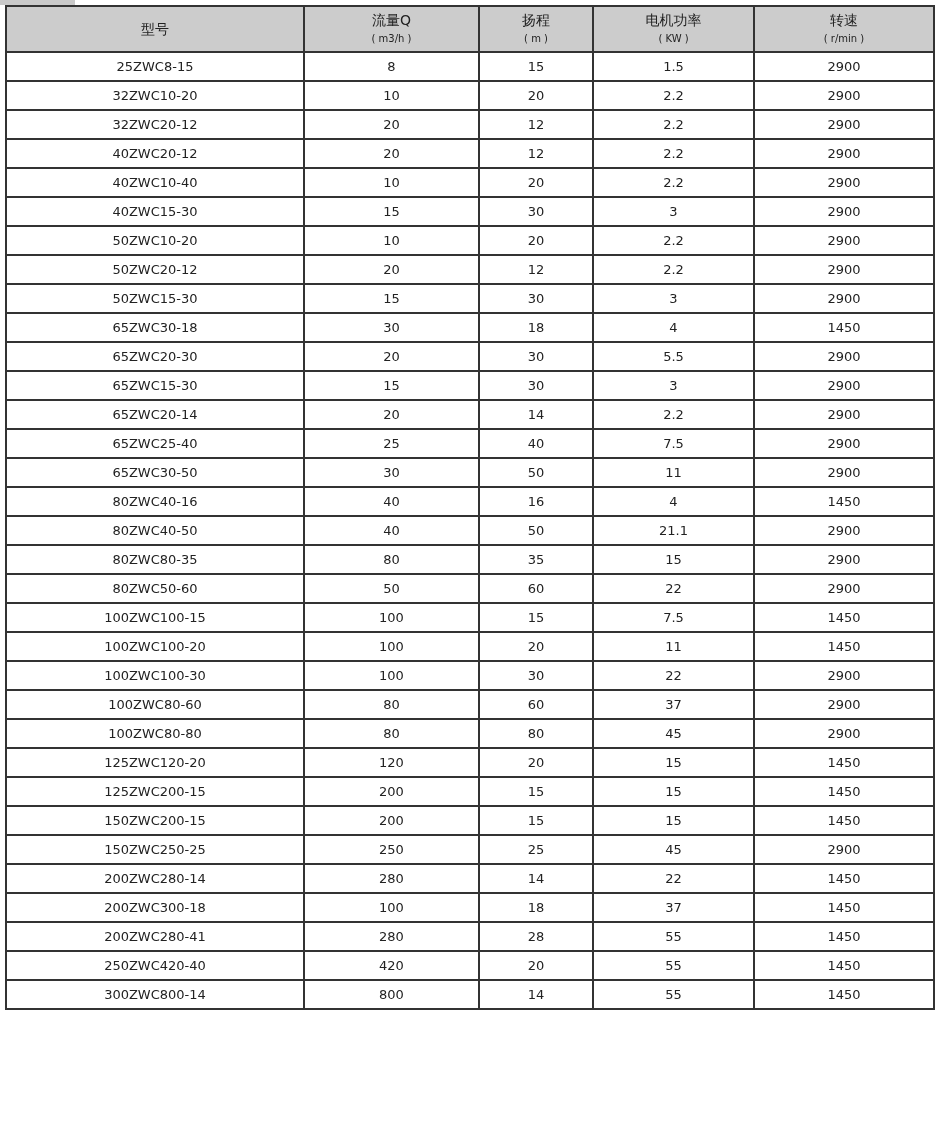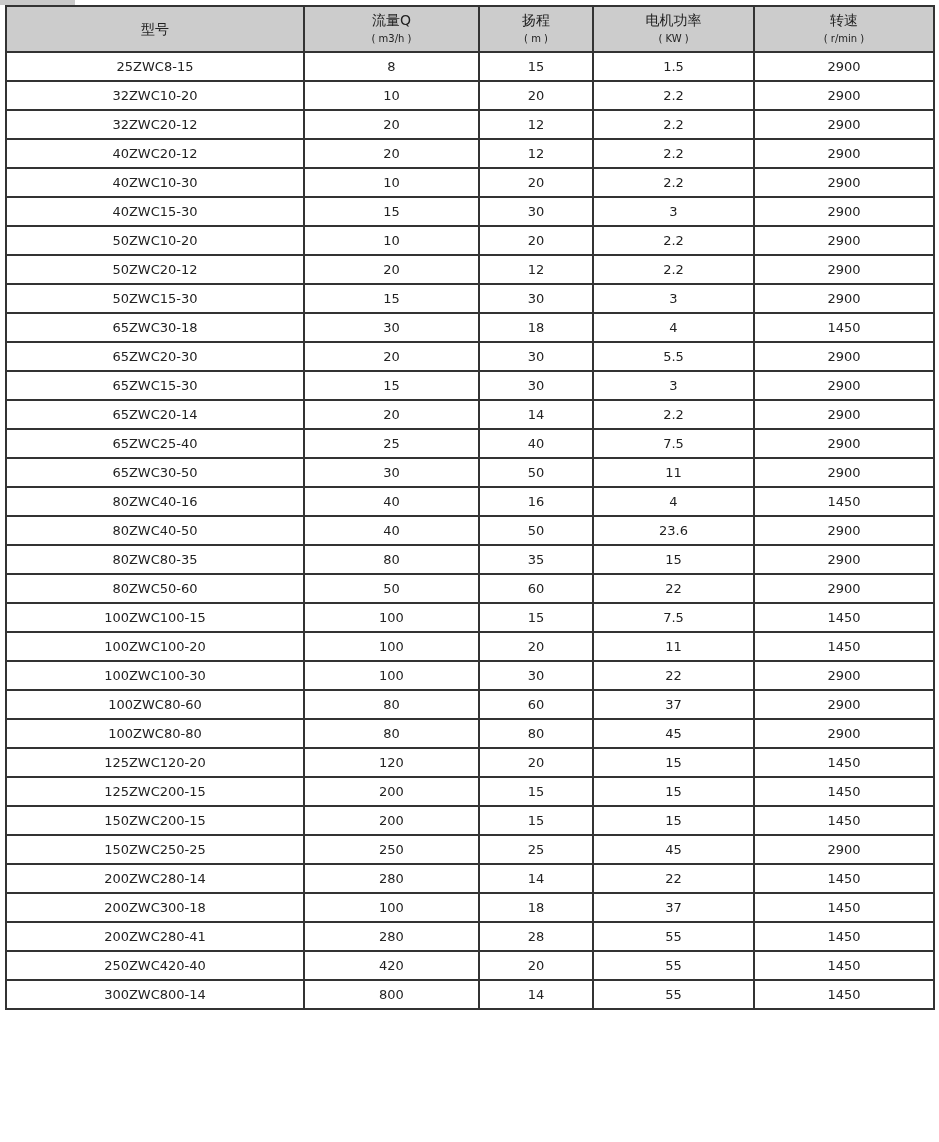--- a/index.html
+++ b/index.html
@@ -124,21 +124,21 @@
           <td>2900</td>
         </tr>
         <tr>
           <td>40ZWC20-12</td>
           <td>20</td>
           <td>12</td>
           <td>2.2</td>
           <td>2900</td>
         </tr>
         <tr>
-          <td>40ZWC10-30</td>
+          <td>40ZWC10-40</td>
           <td>10</td>
           <td>20</td>
           <td>2.2</td>
           <td>2900</td>
         </tr>
         <tr>
           <td>40ZWC15-30</td>
           <td>15</td>
           <td>30</td>
           <td>3</td>
@@ -211,21 +211,21 @@
           <td>80ZWC40-16</td>
           <td>40</td>
           <td>16</td>
           <td>4</td>
           <td>1450</td>
         </tr>
         <tr>
           <td>80ZWC40-50</td>
           <td>40</td>
           <td>50</td>
-          <td>23.6</td>
+          <td>21.1</td>
           <td>2900</td>
         </tr>
         <tr>
           <td>80ZWC80-35</td>
           <td>80</td>
           <td>35</td>
           <td>15</td>
           <td>2900</td>
         </tr>
         <tr>

